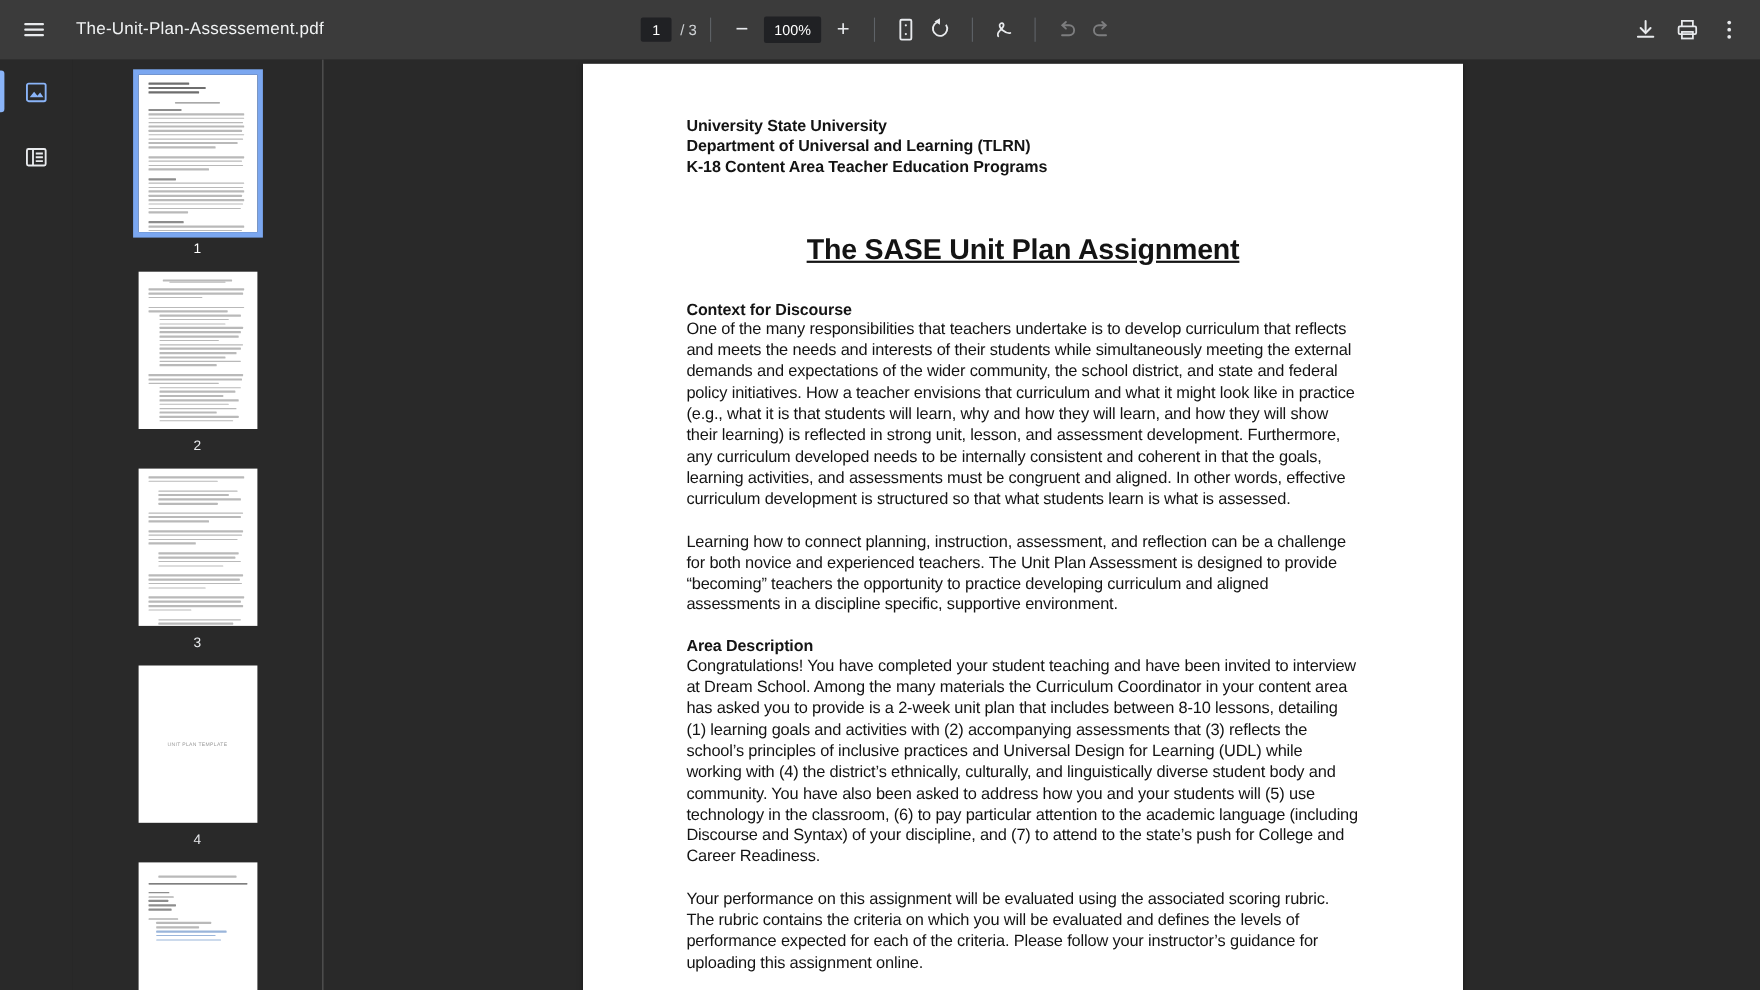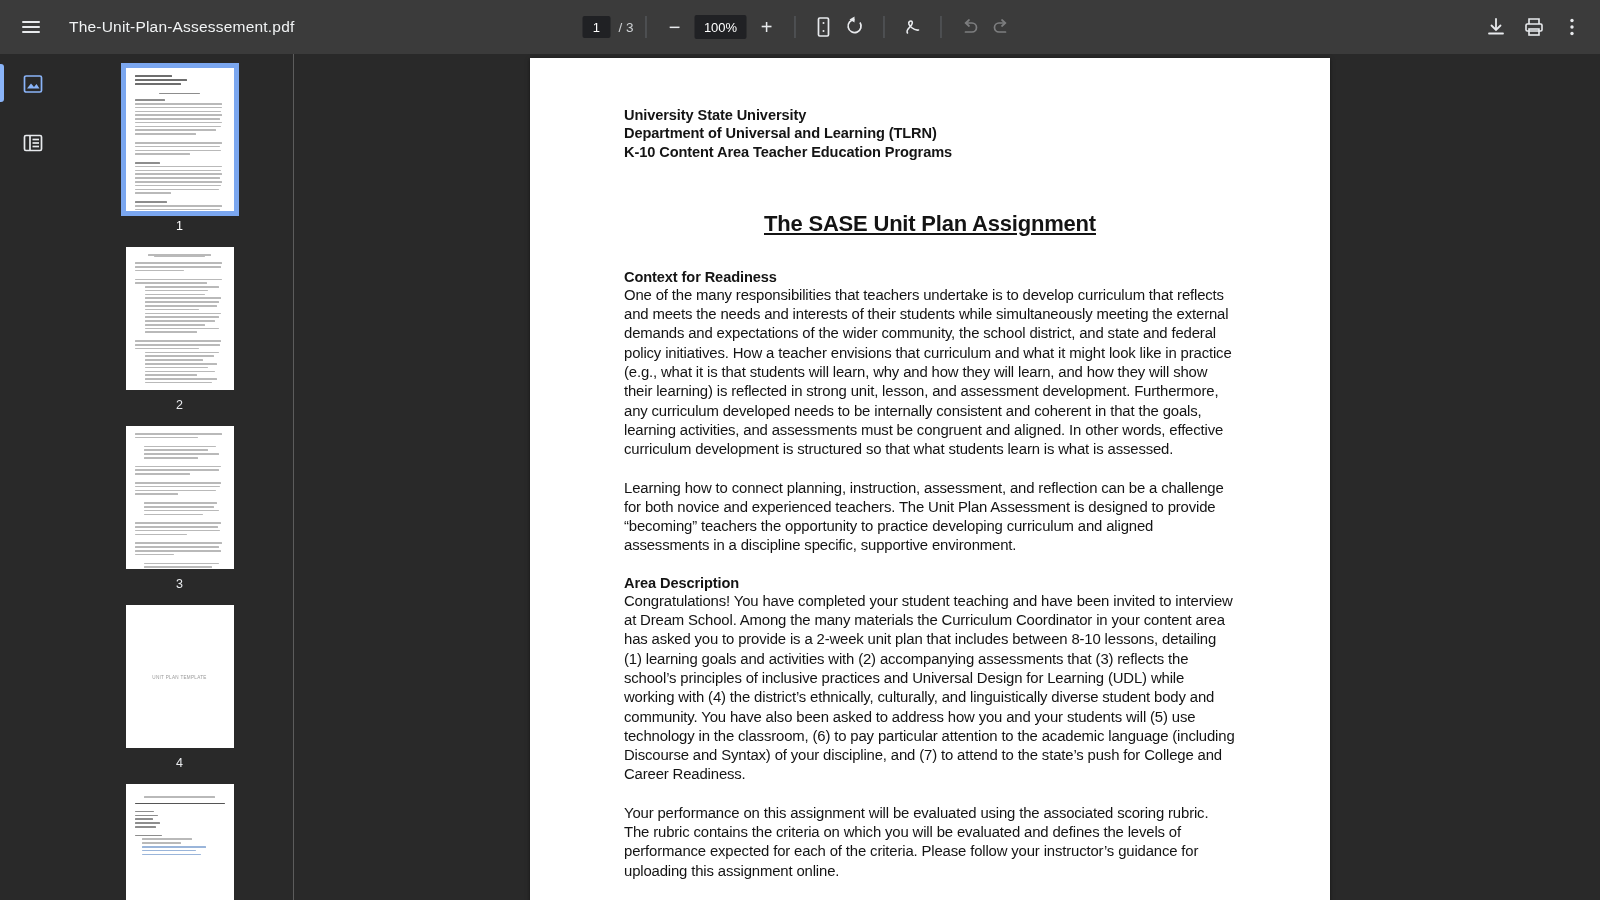--- a/index.html
+++ b/index.html
@@ -197,21 +197,21 @@
     font-family: "Liberation Sans", sans-serif;
   }
   .hdr-line {
     font-size: 14.6px;
     font-weight: bold;
     line-height: 18.3px;
     letter-spacing: -0.1px;
   }
   .doc-title {
     text-align: center;
-    font-size: 22px;
+    font-size: 26px;
     font-weight: bold;
     text-decoration: underline;
     margin-top: 50px;
     margin-bottom: 32px;
     letter-spacing: -0.2px;
   }
   .sec-head {
     font-size: 14.6px; font-weight: bold;
     letter-spacing: -0.1px;
     margin-bottom: 1px;
@@ -516,25 +516,25 @@
 </div>
 
 <div id="panel-sep"></div>
 
 <div id="viewer">
   <div id="page">
     <div class="page-body">
 
       <div class="hdr-line">University State University</div>
       <div class="hdr-line">Department of Universal and Learning (TLRN)</div>
-      <div class="hdr-line">K-10 Content Area Teacher Education Programs</div>
+      <div class="hdr-line">K-18 Content Area Teacher Education Programs</div>
 
       <div class="doc-title">The SASE Unit Plan Assignment</div>
 
-      <div class="sec-head">Context for Readiness</div>
+      <div class="sec-head">Context for Discourse</div>
       <div class="para">One of the many responsibilities that teachers undertake is to develop curriculum that reflects and meets the needs and interests of their students while simultaneously meeting the external demands and expectations of the wider community, the school district, and state and federal policy initiatives. How a teacher envisions that curriculum and what it might look like in practice (e.g., what it is that students will learn, why and how they will learn, and how they will show their learning) is reflected in strong unit, lesson, and assessment development. Furthermore, any curriculum developed needs to be internally consistent and coherent in that the goals, learning activities, and assessments must be congruent and aligned. In other words, effective curriculum development is structured so that what students learn is what is assessed.</div>
       <div class="para">Learning how to connect planning, instruction, assessment, and reflection can be a challenge for both novice and experienced teachers. The Unit Plan Assessment is designed to provide “becoming” teachers the opportunity to practice developing curriculum and aligned assessments in a discipline specific, supportive environment.</div>
 
       <div class="sec-head">Area Description</div>
       <div class="para">Congratulations! You have completed your student teaching and have been invited to interview at Dream School. Among the many materials the Curriculum Coordinator in your content area has asked you to provide is a 2-week unit plan that includes between 8-10 lessons, detailing (1) learning goals and activities with (2) accompanying assessments that (3) reflects the school’s principles of inclusive practices and Universal Design for Learning (UDL) while working with (4) the district’s ethnically, culturally, and linguistically diverse student body and community. You have also been asked to address how you and your students will (5) use technology in the classroom, (6) to pay particular attention to the academic language (including Discourse and Syntax) of your discipline, and (7) to attend to the state’s push for College and Career Readiness.</div>
 
       <div class="para">Your performance on this assignment will be evaluated using the associated scoring rubric.  The rubric contains the criteria on which you will be evaluated and defines the levels of performance expected for each of the criteria. Please follow your instructor’s guidance for uploading this assignment online.</div>
 
     </div>
   </div>

